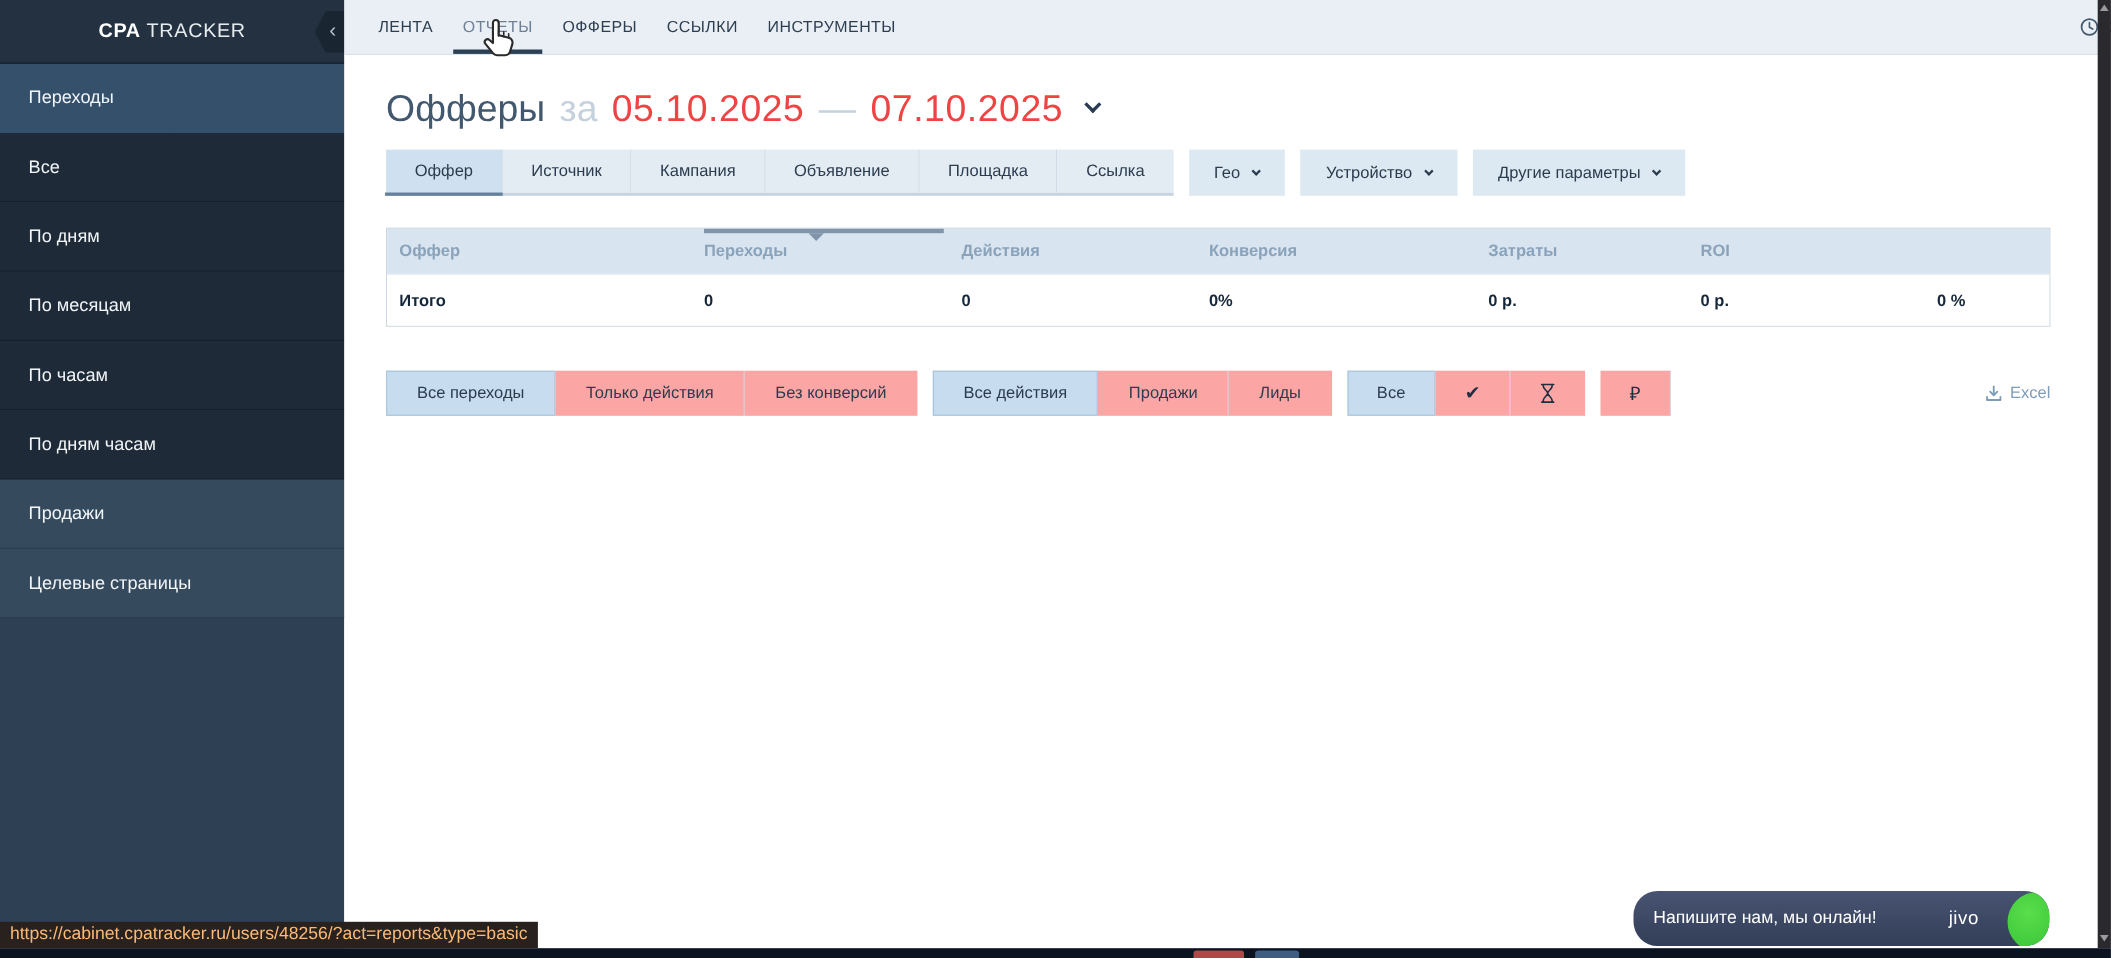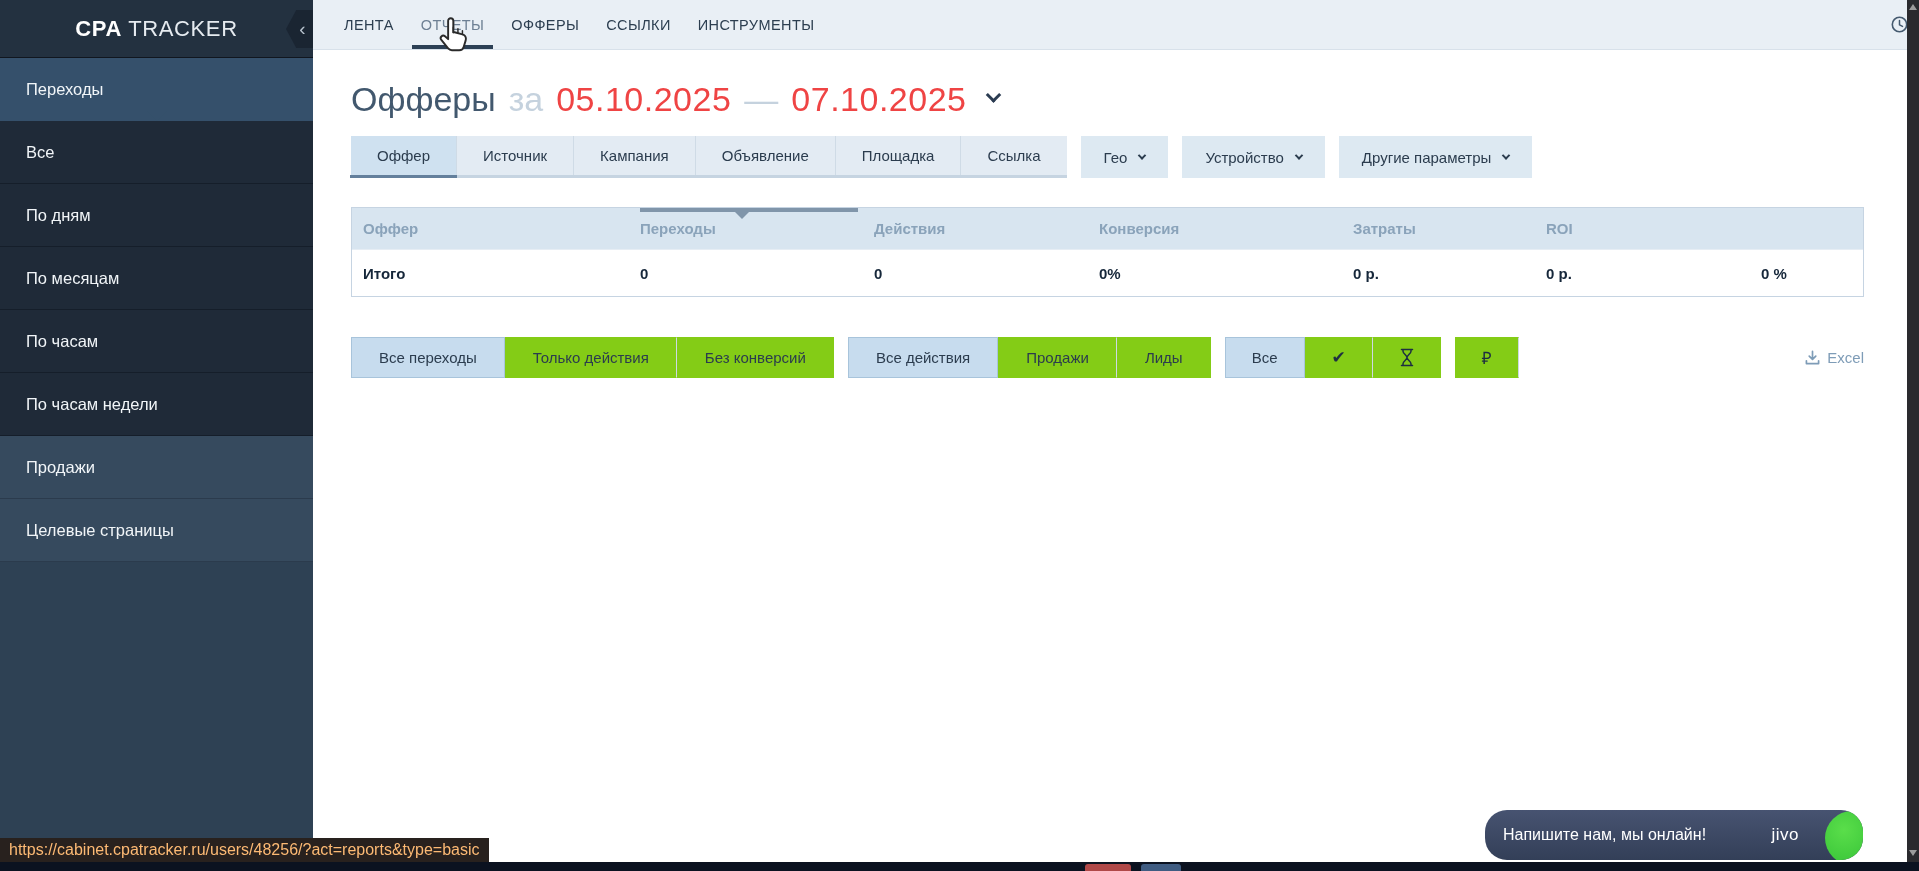--- a/index.html
+++ b/index.html
@@ -7,21 +7,21 @@
   body {
     width:1919px; height:871px; position:relative; overflow:hidden;
     background:#fff; font-family:"Liberation Sans", sans-serif;
     -webkit-font-smoothing:antialiased;
   }
 
   
   .sidebar { position:absolute; left:0; top:0; width:313px; height:862px; background:#2e4154; }
   .side-header { height:58px; background:#233140; border-bottom:1px solid #10161f;
     position:relative; display:flex; align-items:center; justify-content:center; }
-  .brand { color:#fff; font-size:22px; letter-spacing:.6px; white-space:nowrap; }
+  .brand { color:#fff; font-size:18px; letter-spacing:.6px; white-space:nowrap; }
   .brand b { font-weight:700; }
   .brand span { font-weight:300; color:#e6ebf0; }
   .collapse-btn { position:absolute; right:0; top:10px; width:27px; height:38px; background:#1a2532;
     clip-path:polygon(38% 0,100% 0,100% 100%,38% 100%,0 50%);
     display:flex; align-items:center; justify-content:center;
     color:#b9c4cf; font-size:19px; cursor:pointer; padding-left:6px; }
   .side-item { position:relative; height:63px; display:flex; align-items:center;
     padding-left:26px; color:#f1f5f8; font-size:16.5px; cursor:pointer; }
   .side-item.parent-active { background:#35506b; }
   .side-item.parent-active::after { content:""; position:absolute; left:50%; bottom:-10px;
@@ -74,21 +74,21 @@
     display:flex; align-items:center; cursor:pointer; }
   .th.sorted::before { content:""; position:absolute; top:0; left:0; right:16px; height:4px; background:#8095aa; }
   .th.sorted::after { content:""; position:absolute; top:4px; left:calc(50% - 22px);
     border:7px solid transparent; border-top-color:#8095aa; }
   .t-row { background:#fff; height:47px; border-top:1px solid #e6edf4; }
   .td { font-size:15px; font-weight:700; color:#16273a; }
 
   .filter-row { margin-top:40px; display:flex; align-items:center; }
   .btn-group { display:flex; }
   .f-btn { height:41px; display:flex; align-items:center; justify-content:center; padding:0 27px;
-    background:#84cc16; font-size:15px; color:#2b3c4e; border:1px solid transparent;
+    background:#fca5a5; font-size:15px; color:#2b3c4e; border:1px solid transparent;
     border-right:1px solid #cdd9e4; cursor:pointer; white-space:nowrap; }
   .btn-group .f-btn:last-child { border-right-color:transparent; }
   .f-btn.selected { background:#c7dcee; border:1px solid #a8c4db; }
   .f-btn.iconbtn { width:68px; padding:0; font-size:17px; color:#1e2f42; }
   .gap14 { width:14px; flex:0 0 14px; }
   .excel { margin-left:auto; display:flex; align-items:center; gap:7px; color:#7e9cb7; font-size:15px; cursor:pointer; }
 
   
   .scrollbar { position:absolute; right:0; top:0; width:12px; height:862px; background:#2a2a2e; }
   .tri-up { position:absolute; top:4px; left:2px; width:0; height:0;
@@ -133,21 +133,21 @@
     <div class="side-item sub">
         <span>По дням</span>
       </div>
     <div class="side-item sub">
         <span>По месяцам</span>
       </div>
     <div class="side-item sub">
         <span>По часам</span>
       </div>
     <div class="side-item sub">
-        <span>По часам недели</span>
+        <span>По дням часам</span>
       </div>
     <div class="side-item parent">
         <span>Продажи</span>
       </div>
     <div class="side-item parent">
         <span>Целевые страницы</span>
       </div>
   </nav>
 </aside>
 

